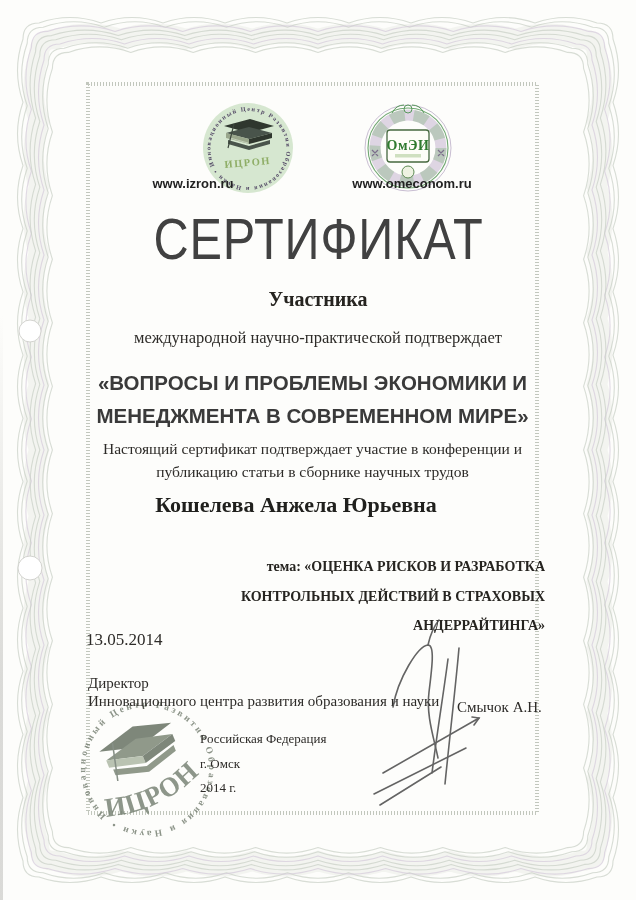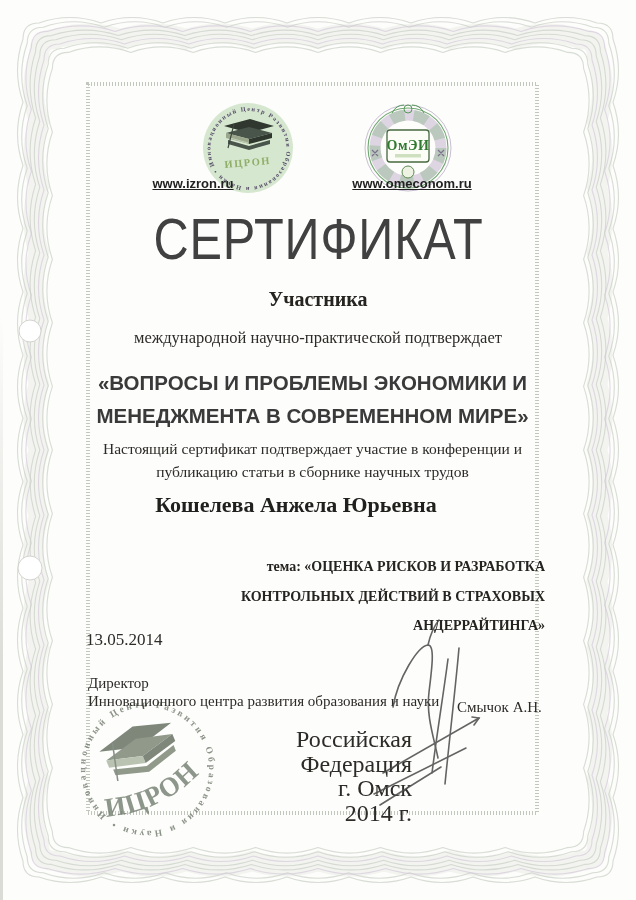--- a/index.html
+++ b/index.html
@@ -16,22 +16,22 @@
   .conf-type{left:0;top:328px;width:636px;text-align:center;font-size:16.5px;color:#2d2b28;}
   .conf-name{left:88px;top:366px;width:449px;text-align:center;
              font-family:"Liberation Sans", sans-serif;font-weight:700;
              font-size:20.5px;line-height:33px;color:#3a3a3a;}
   .statement{left:88px;top:437px;width:449px;text-align:center;font-size:15.5px;line-height:23px;color:#2d2b28;}
   .recipient{left:0;top:492px;width:592px;text-align:center;font-size:22px;font-weight:700;color:#20201d;}
   .theme{left:80px;top:540px;width:465px;text-align:right;font-size:14px;font-weight:700;line-height:29.5px;color:#262420;margin-top:12px;}
   .date{left:86px;top:630px;font-size:17px;color:#2d2b28;}
   .signer{left:88px;top:674px;font-size:15px;line-height:18px;color:#2d2b28;}
   .signer-name{left:457px;top:699px;font-size:15px;color:#2d2b28;}
-  .footer{left:200px;top:727px;width:212px;text-align:right;font-size:24px;line-height:24.5px;color:#2d2b28;}
-  .url{top:176px;font-family:"Liberation Sans", sans-serif;font-size:13px;font-weight:700;color:#222;text-align:center;text-decoration:underline;}
+  .footer{left:200px;top:727px;width:212px;text-align:left;font-size:13px;line-height:24.5px;color:#2d2b28;}
+  .url{top:176px;font-family:"Liberation Sans", sans-serif;font-size:13px;font-weight:700;color:#222;text-align:center;}
   .url-left{left:128px;width:130px;}
   .url-right{left:336px;width:152px;}
   .scan-edge{left:0;top:0;width:3px;height:900px;
              background:linear-gradient(180deg,rgba(200,200,196,0) 35%,rgba(190,190,186,.55) 75%);}
   .nopoint{pointer-events:none;}
   
   .bk-top{fill:#2f372e;} .bk-mid{fill:#49544b;} .bk-edge{fill:#9aa78c;} .bk-line{stroke:#cdd8c3;stroke-width:.8;}
   .st-top{fill:#5f6a5b;} .st-mid{fill:#75816f;} .st-edge{fill:#aab5a0;}
 </style>
 </head>

